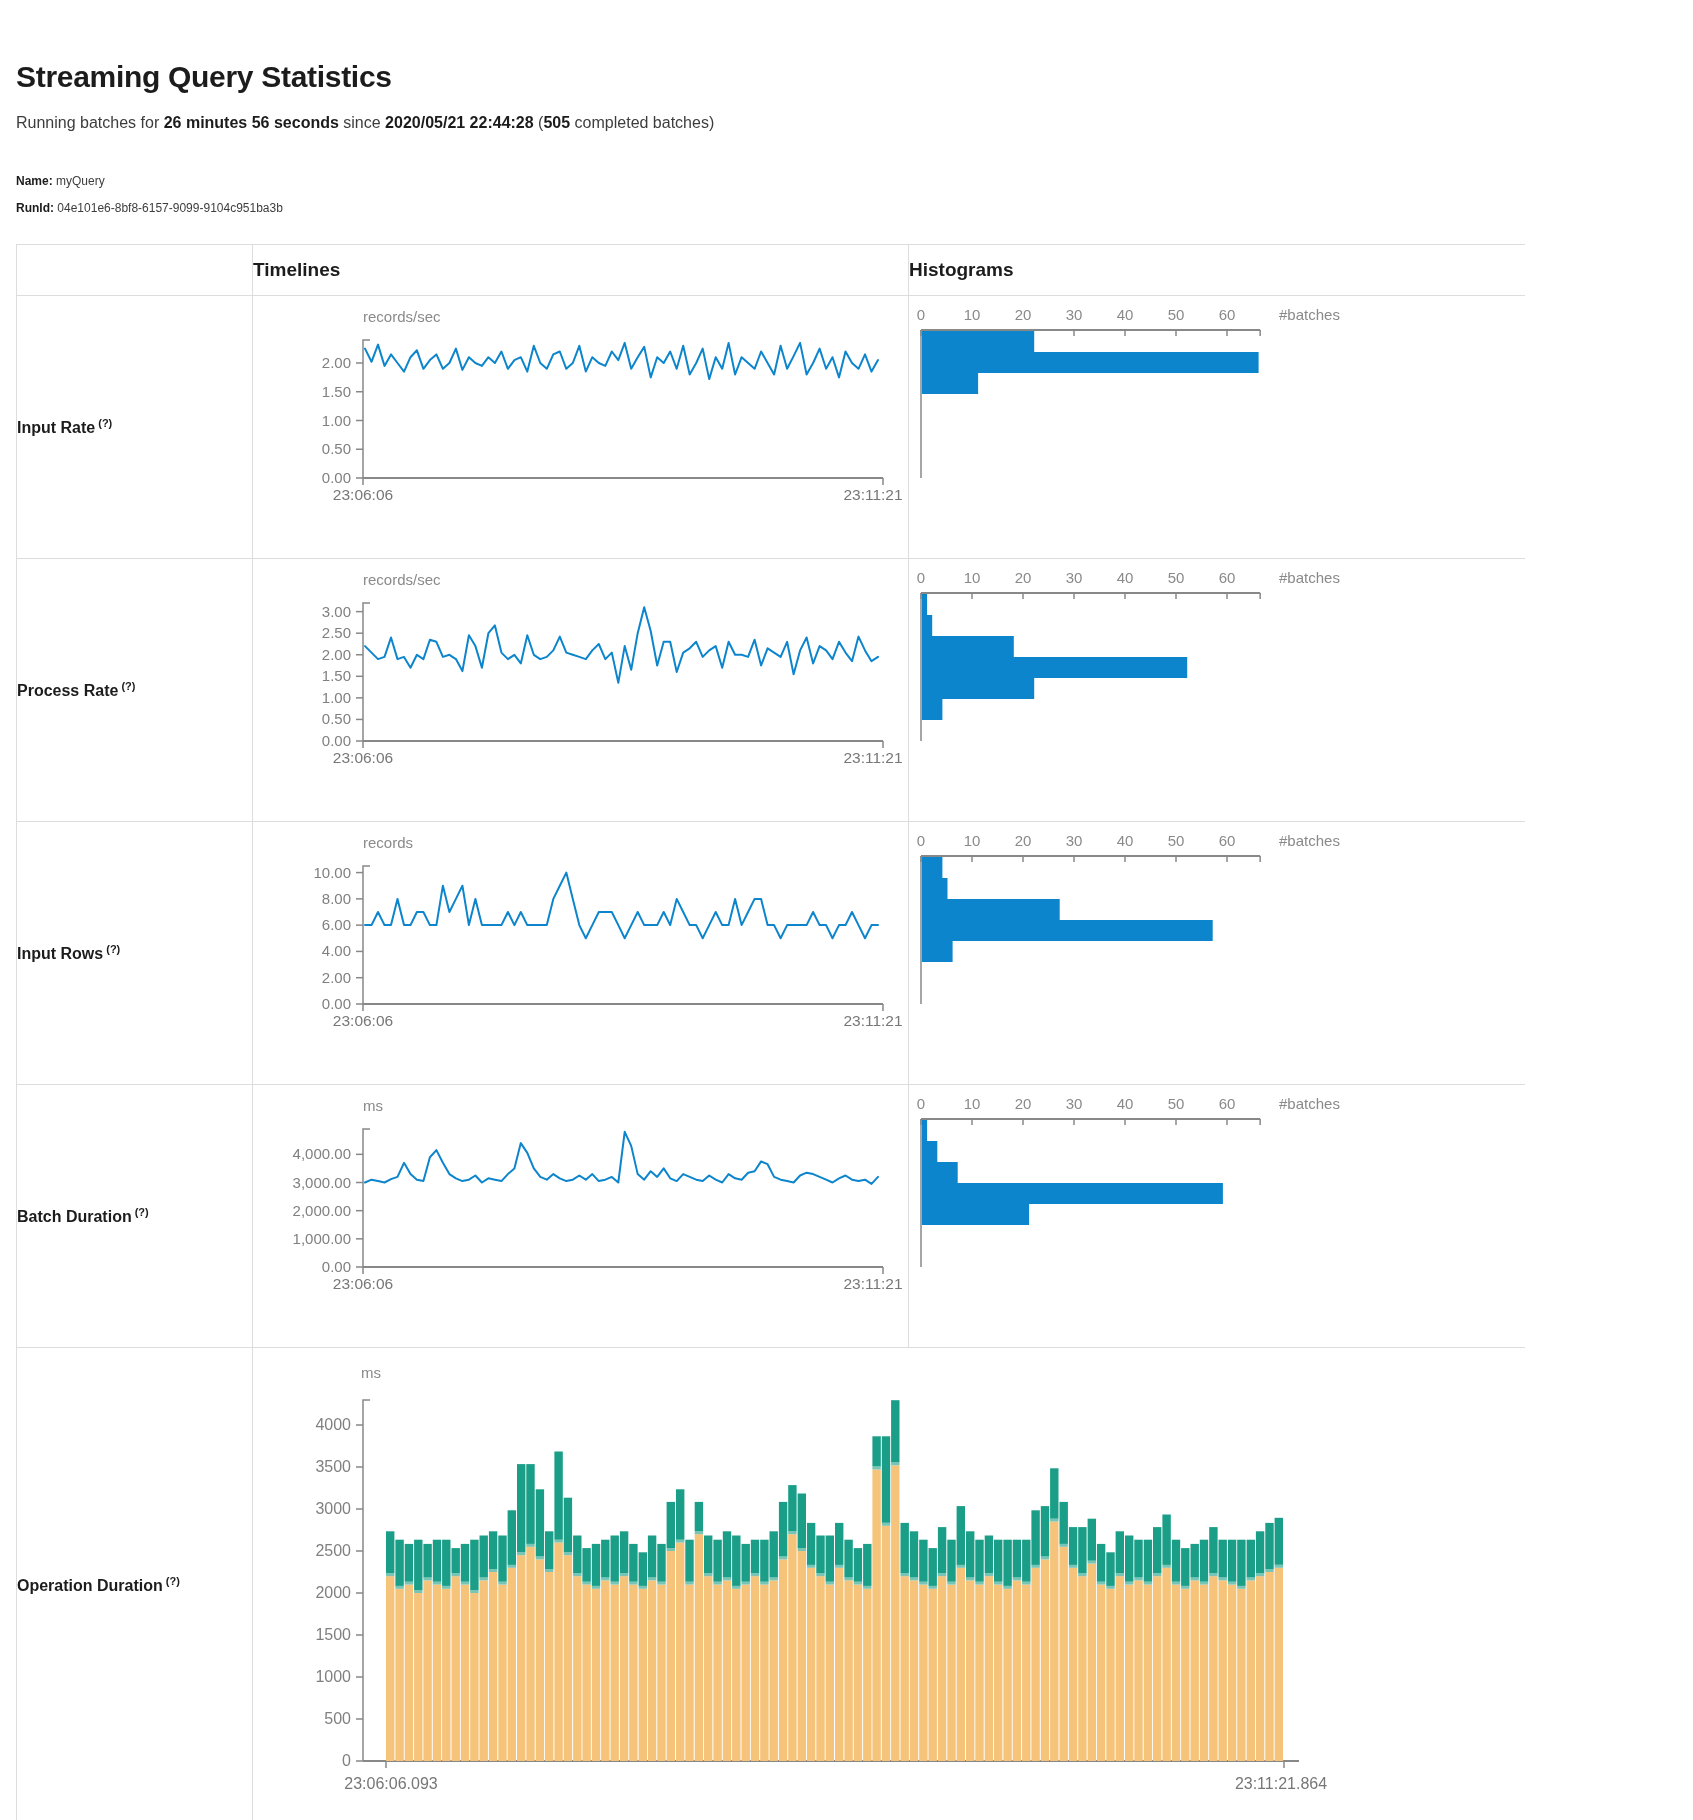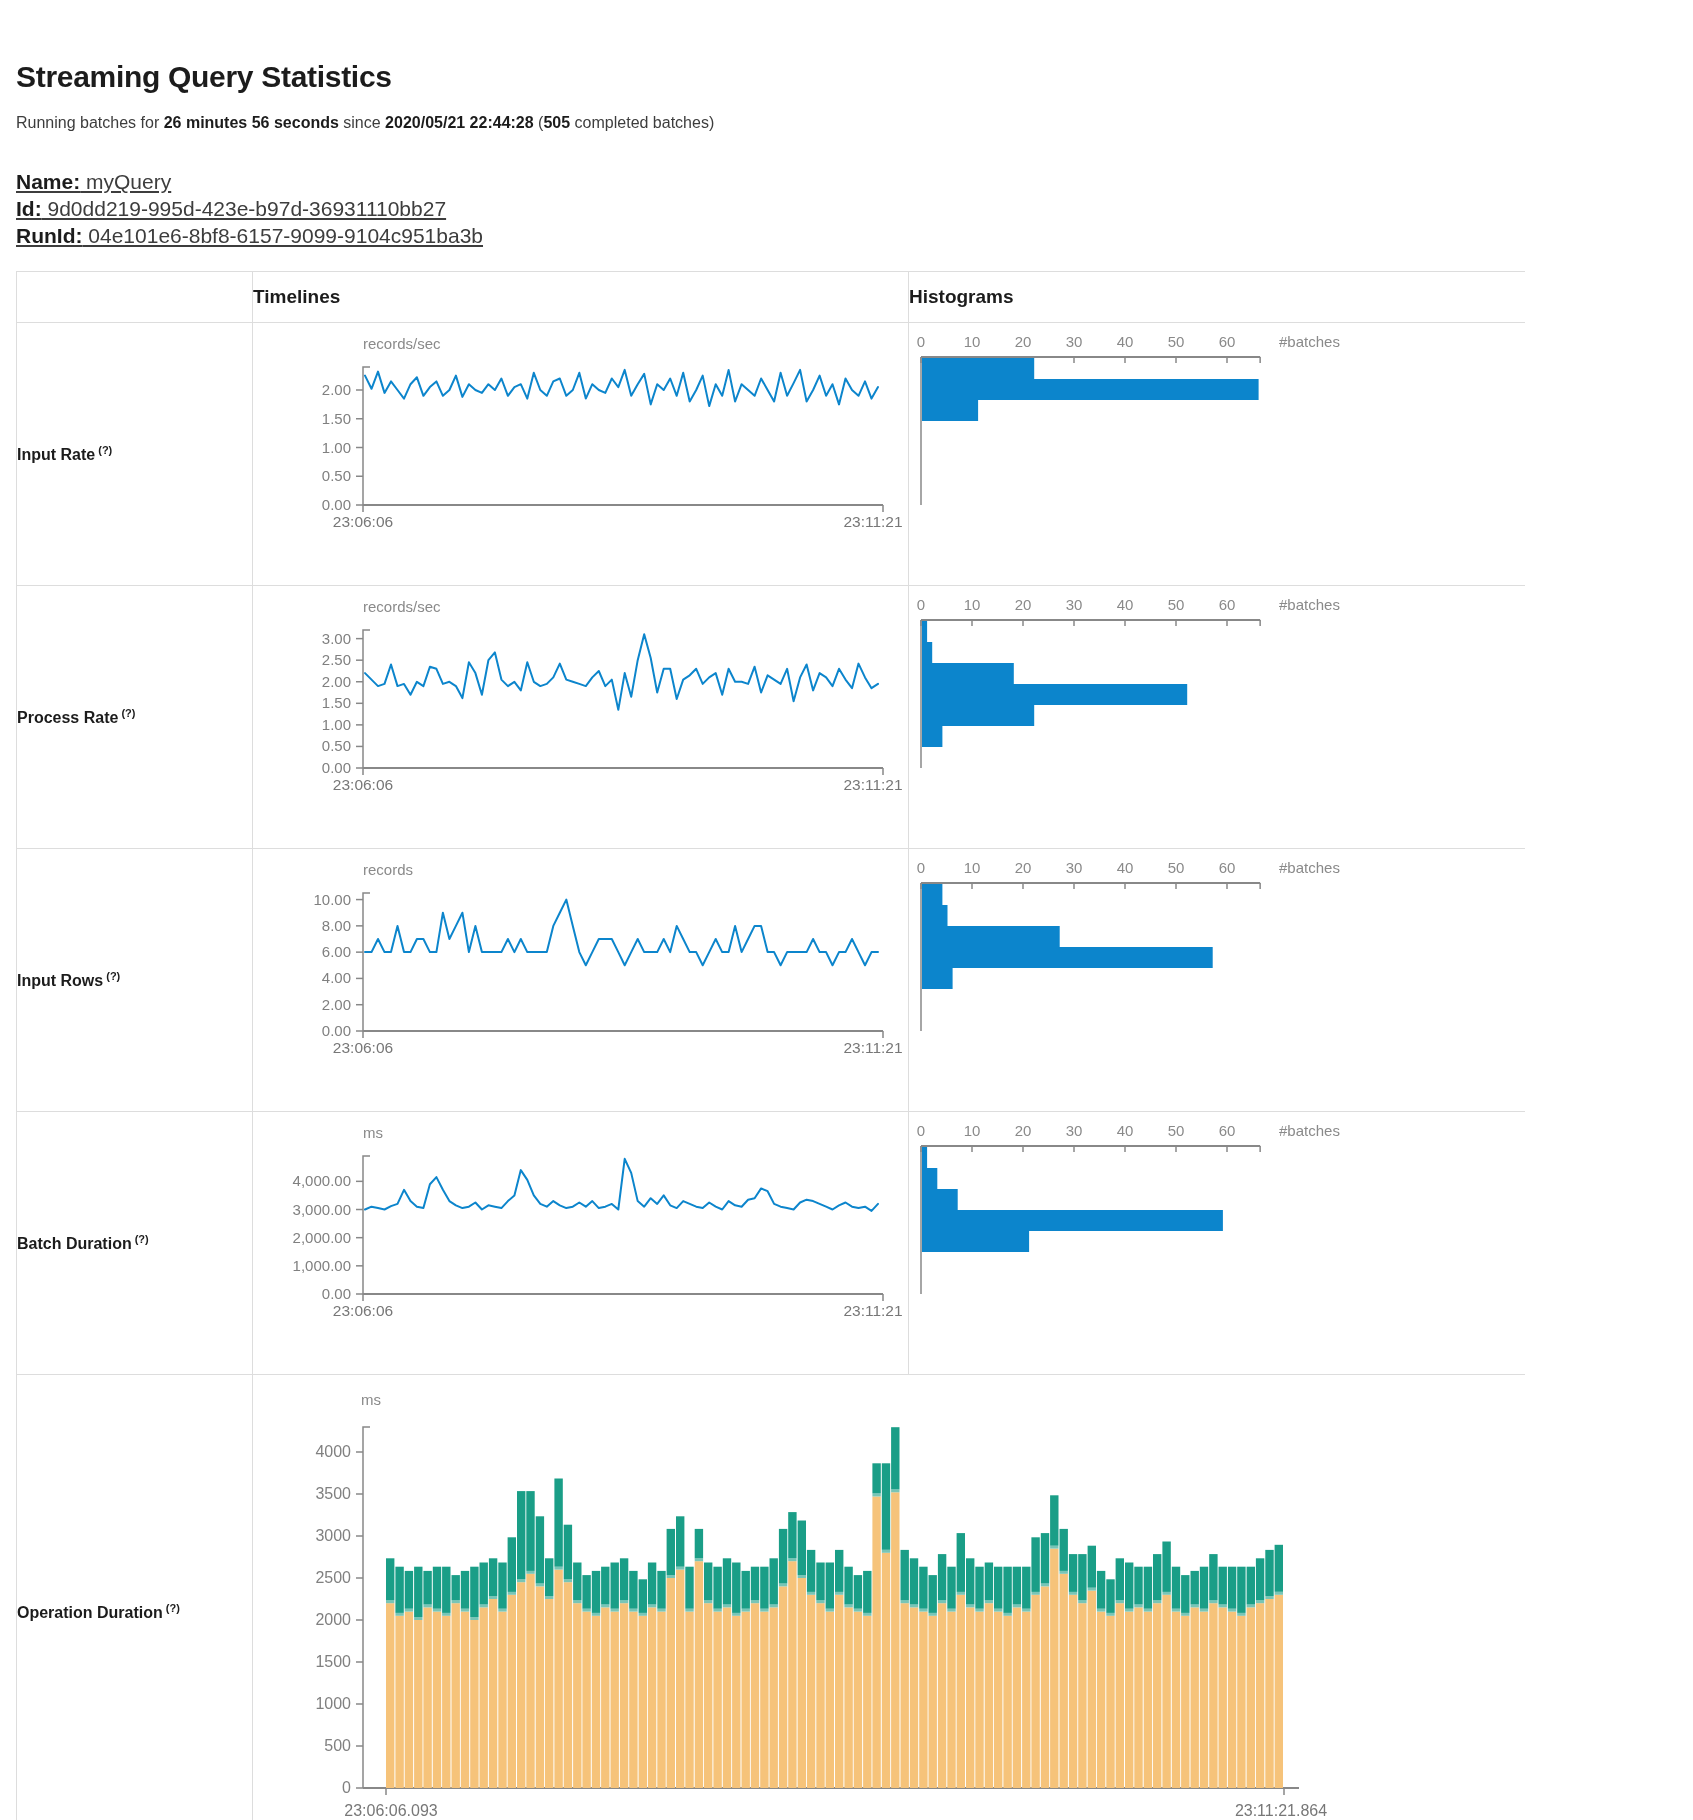--- a/index.html
+++ b/index.html
@@ -2,21 +2,21 @@
 <html><head>
 <meta charset="utf-8">
 <style>
   html,body{margin:0;padding:0;background:#fff;}
   body{font-family:"Liberation Sans",sans-serif;color:#333;}
   .page{width:1525px;height:1820px;position:relative;background:#fff;overflow:hidden;margin-top:44px;}
   .header{padding:16px 16px 0 16px;}
   h1{font-size:30px;font-weight:700;color:#1c1c1c;margin:0 0 20px 0;letter-spacing:-0.3px;}
   .subtitle{font-size:16px;color:#3d3d3d;margin:0 0 36px 0;}
   .subtitle b{color:#1c1c1c;}
-  .meta{font-size:21px;color:#3d3d3d;line-height:27px;text-decoration:underline;}
+  .meta{font-size:12px;color:#3d3d3d;line-height:27px;}
   .meta b{color:#1c1c1c;}
   table.stats{border-collapse:collapse;table-layout:fixed;margin:22px 0 0 16px;width:1575px;background:#fff;}
   table.stats th, table.stats td{border:1px solid #ddd;padding:0;}
   thead th{height:50px;text-align:left;vertical-align:middle;padding-left:12px;font-size:19px;font-weight:700;color:#1c1c1c;}
   td.rowlabel{vertical-align:middle;padding-left:12px;font-weight:700;font-size:16px;color:#1c1c1c;}
   sup.help{font-size:11px;font-weight:700;color:#1c1c1c;margin-left:3px;cursor:pointer;}
   td.chart{vertical-align:top;height:262px;}
   td.oprow{vertical-align:top;height:475px;position:relative;}
   svg{display:block;}
   svg text{font-family:"Liberation Sans",sans-serif;}
@@ -25,21 +25,20 @@
 </style>
 </head>
 <body>
 
 <div class="page">
   <div class="header">
     <h1>Streaming Query Statistics</h1>
     <p class="subtitle"><span>Running batches for </span><b>26 minutes 56 seconds</b><span> since </span><b>2020/05/21 22:44:28</b><span> (</span><b>505</b><span> completed batches)</span></p>
     <div class="meta">
       <div><b>Name:</b><span> myQuery</span></div>
-      <div><b>Id:</b><span> 9d0dd219-995d-423e-b97d-36931110bb27</span></div>
       <div><b>RunId:</b><span> 04e101e6-8bf8-6157-9099-9104c951ba3b</span></div>
     </div>
   </div>
 
   <table class="stats">
     <colgroup>
         <col style="width:236px">
         <col style="width:656px">
         <col style="width:683px">
       </colgroup>

